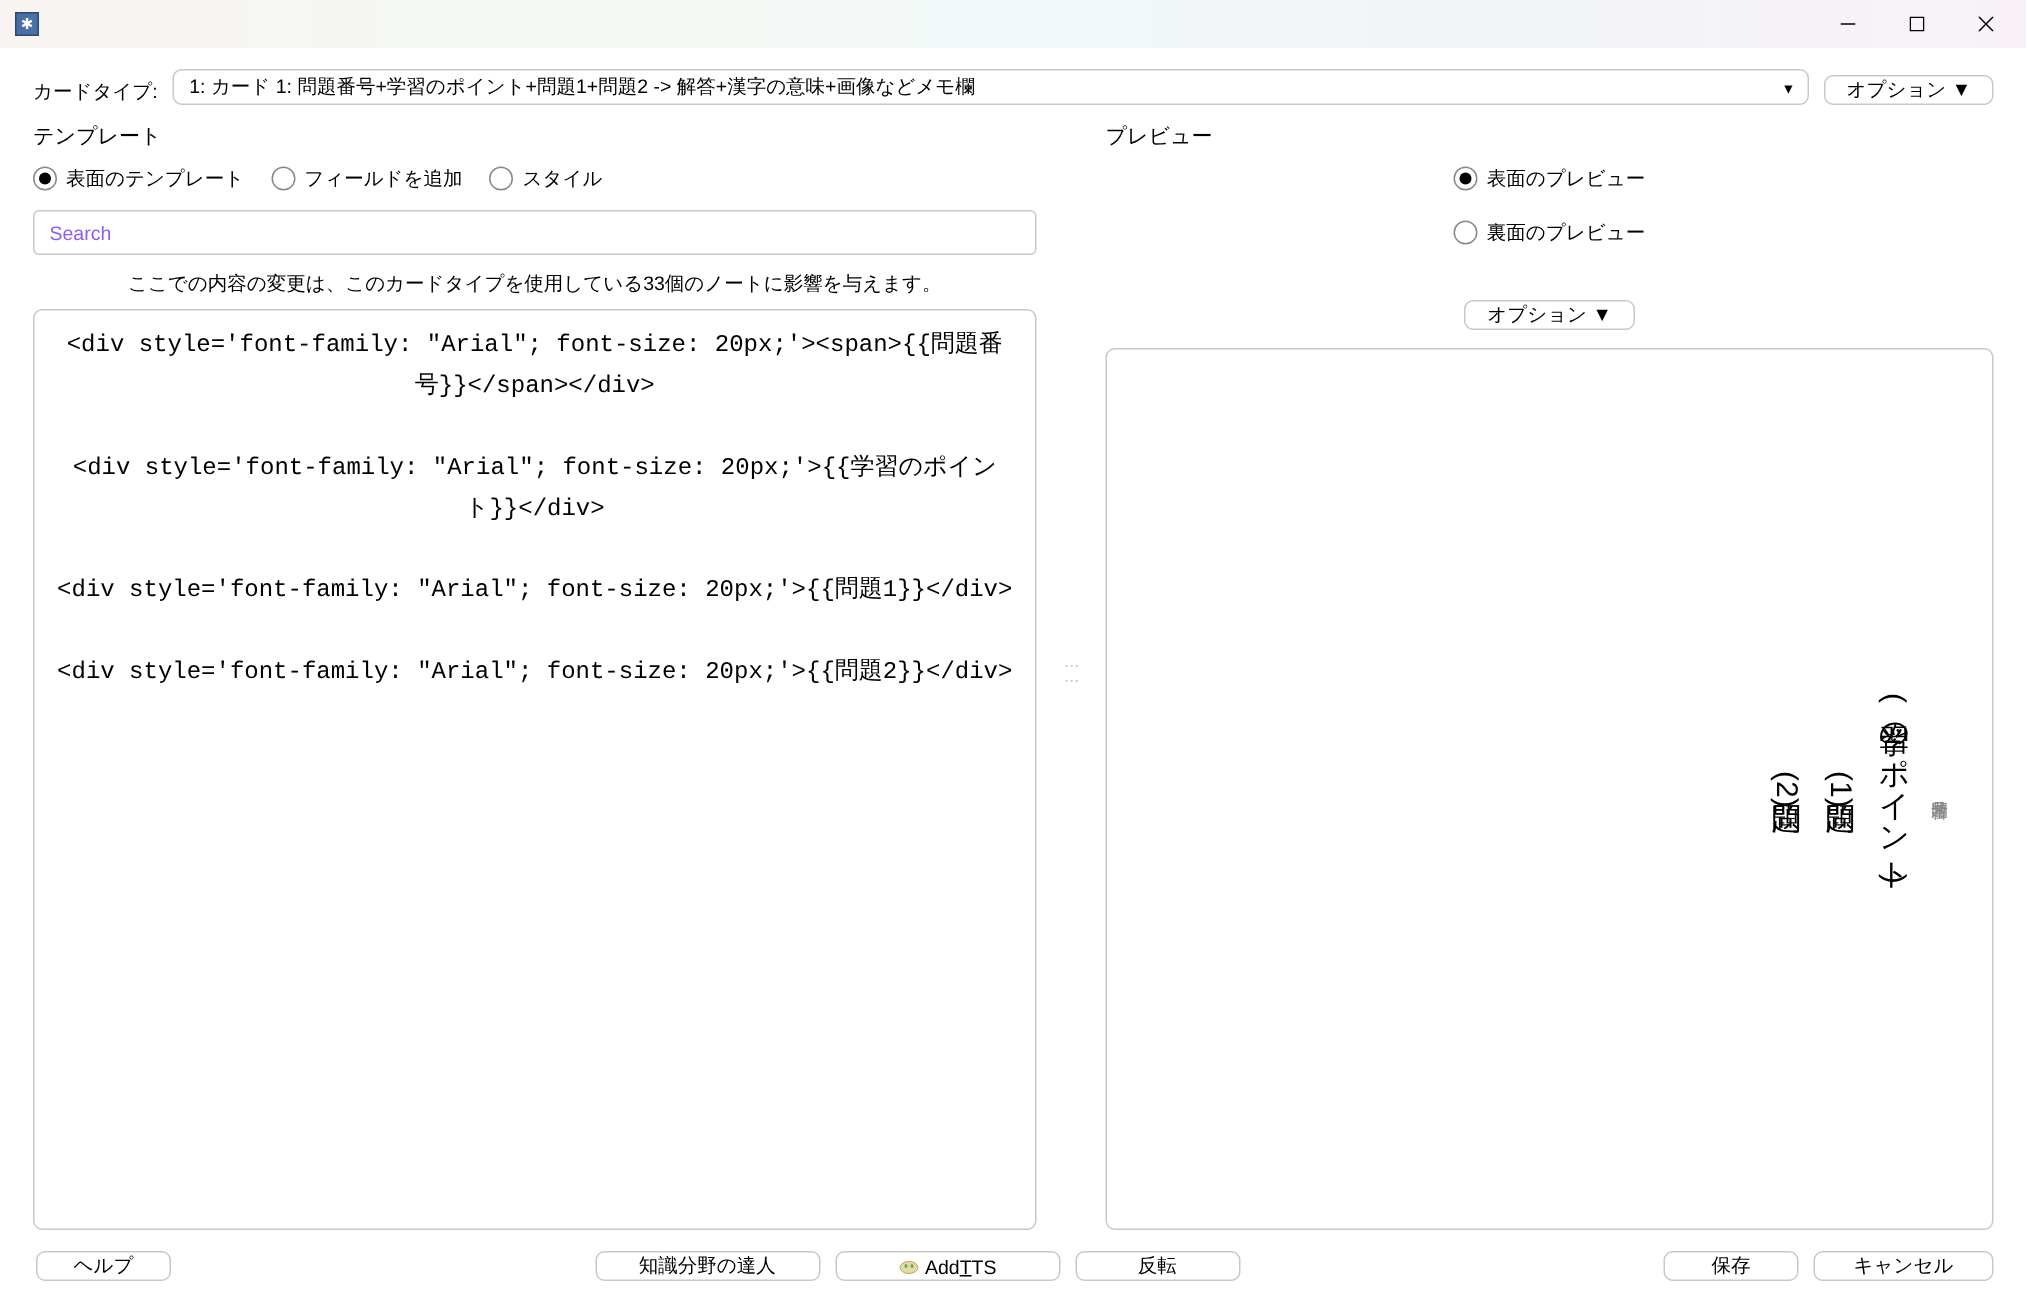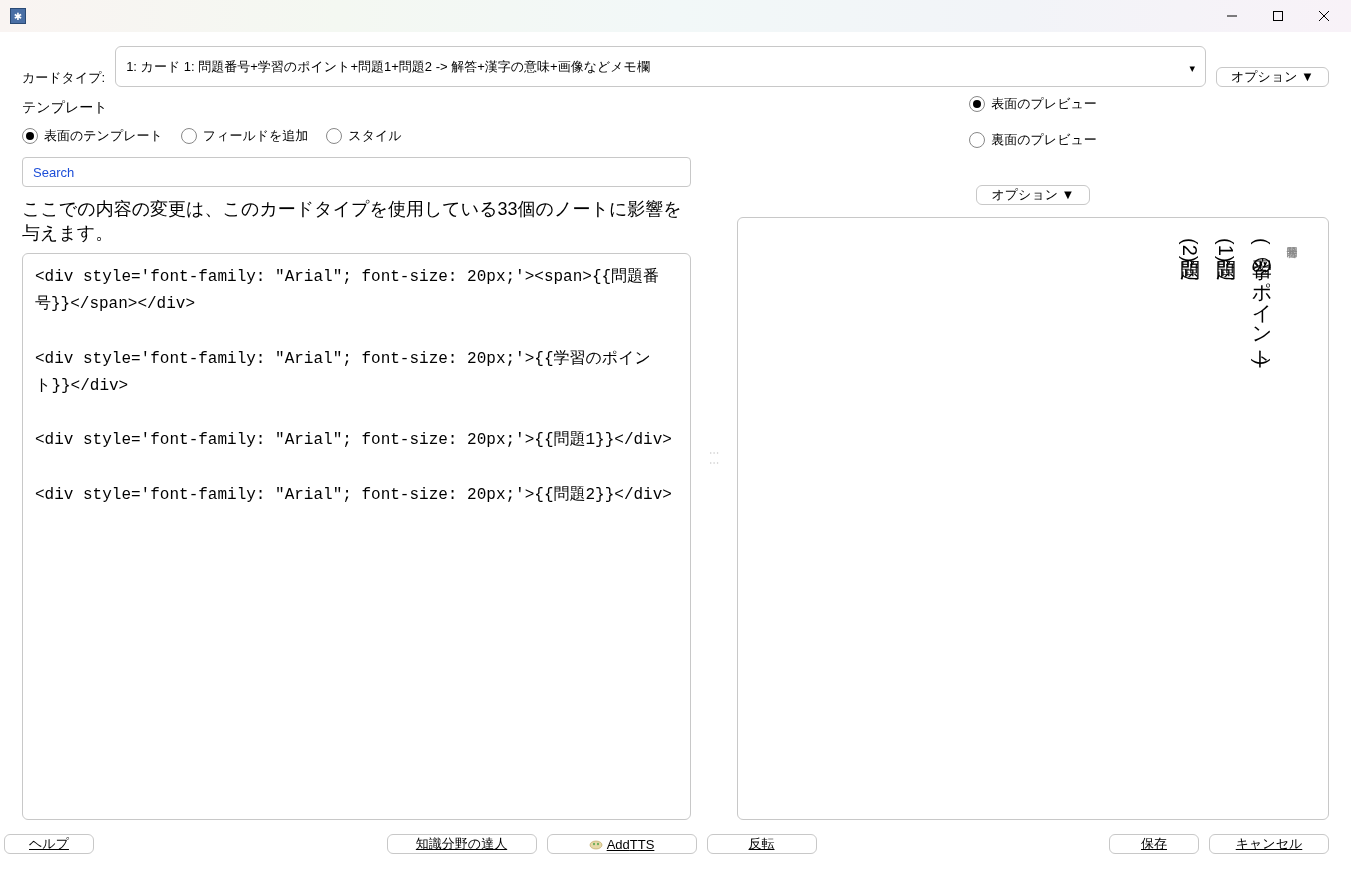--- a/index.html
+++ b/index.html
@@ -40,21 +40,21 @@
 
 .top-row {
   display: flex;
   align-items: flex-end;
   padding: 14px 22px 8px 22px;
   gap: 10px;
 }
 .top-row .label { white-space: nowrap; }
 .select {
   flex: 1;
-  height: 41px;
+  height: 24px;
   border: 1px solid #c8c8c8;
   border-radius: 6px;
   background: #fff;
   display: flex;
   align-items: center;
   padding: 0 10px;
   position: relative;
 }
 .select .chev {
   position: absolute; right: 10px; top: 50%; transform: translateY(-50%);
@@ -71,20 +71,21 @@
   cursor: default;
   white-space: nowrap;
 }
 
 .content {
   flex: 1;
   display: flex;
   padding: 0 22px;
   gap: 0;
   min-height: 0;
+  text-align: center;
 }
 .pane {
   display: flex;
   flex-direction: column;
   min-height: 0;
 }
 .pane.left { flex: 1; padding-right: 18px; }
 .pane.right { flex: 0 0 610px; padding-left: 18px; }
 
 .section-head {
@@ -113,27 +114,27 @@
 .radio.checked .dot::after {
   content: ""; width: 8px; height: 8px; border-radius: 50%; background: #000;
 }
 
 .search {
   height: 30px;
   border: 1px solid #c8c8c8;
   border-radius: 4px;
   padding: 0 10px;
   background: #fff;
-  color: #1d4ed8;
+  color: #8b5cf6;
   display: flex; align-items: center;
   margin-bottom: 10px;
 }
 
 .notice {
-  font-size: 18px;
+  font-size: 13px;
   margin-bottom: 8px;
 }
 
 .editor {
   flex: 1;
   border: 1px solid #c8c8c8;
   border-radius: 6px;
   background: #fff;
   font-family: "Consolas", "Courier New", monospace;
   font-size: 16px;
@@ -173,23 +174,22 @@
 .preview-box .vline {
   writing-mode: vertical-rl;
   text-orientation: mixed;
   line-height: 1.6;
 }
 .preview-box .small { font-size: 11px; color: #888; }
 
 .footer {
   display: flex;
   align-items: center;
-  padding: 14px 22px 18px 4px;
+  padding: 14px 22px 18px 24px;
   gap: 10px;
-  text-decoration: underline;
 }
 .footer .spacer1 { flex: 1; }
 .footer .btn { min-width: 90px; }
 .footer .btn.wide { min-width: 150px; }
 .footer .tts-icon {
   width: 14px; height: 14px; margin-right: 4px;
   display:inline-block;
 }
 
 .right .radio-row { margin-bottom: 12px; flex-direction: column; }
@@ -263,20 +263,23 @@
 &lt;div style='font-family: "Arial"; font-size: 20px;'&gt;{{学習のポイント}}&lt;/div&gt;
 
 &lt;div style='font-family: "Arial"; font-size: 20px;'&gt;{{問題1}}&lt;/div&gt;
 
 &lt;div style='font-family: "Arial"; font-size: 20px;'&gt;{{問題2}}&lt;/div&gt;</div>
   </div>
 
   <div class="splitter">⋮⋮</div>
 
   <div class="pane right">
+    <div class="section-head">
+      <span>プレビュー</span>
+    </div>
 
     <div class="radio-row">
       <label class="radio checked">
         <span class="dot"></span>
         <span>表面のプレビュー</span>
       </label>
       <label class="radio">
         <span class="dot"></span>
         <span>裏面のプレビュー</span>
       </label>

